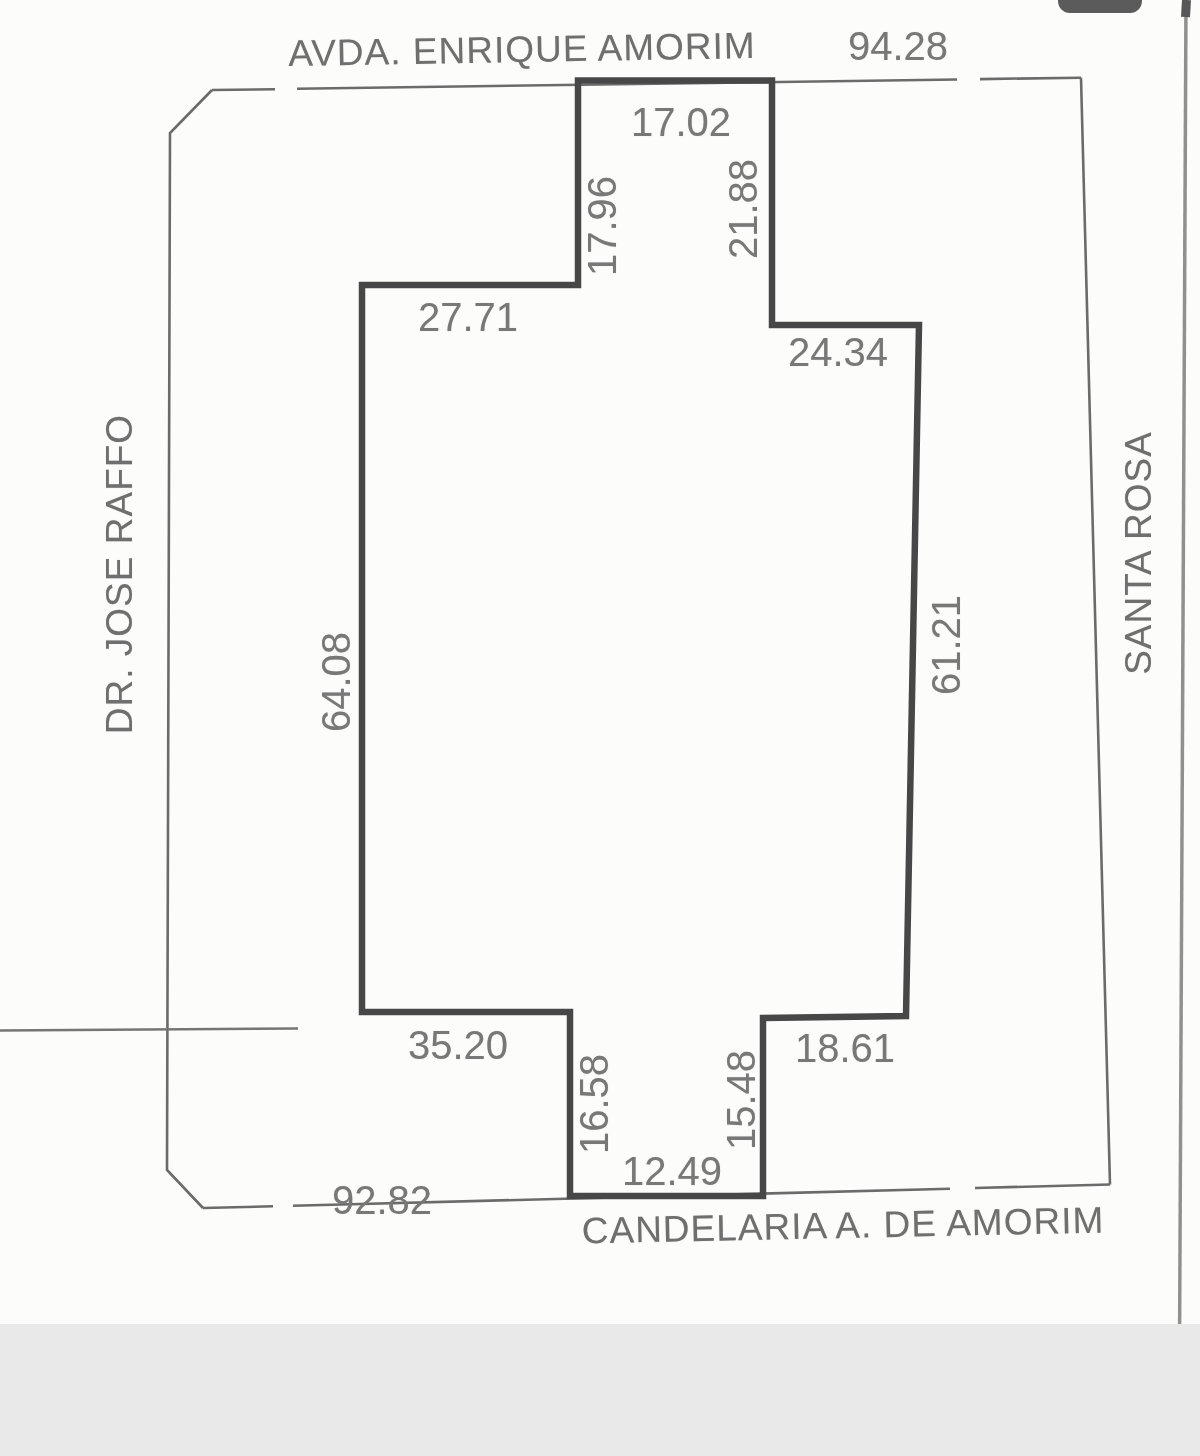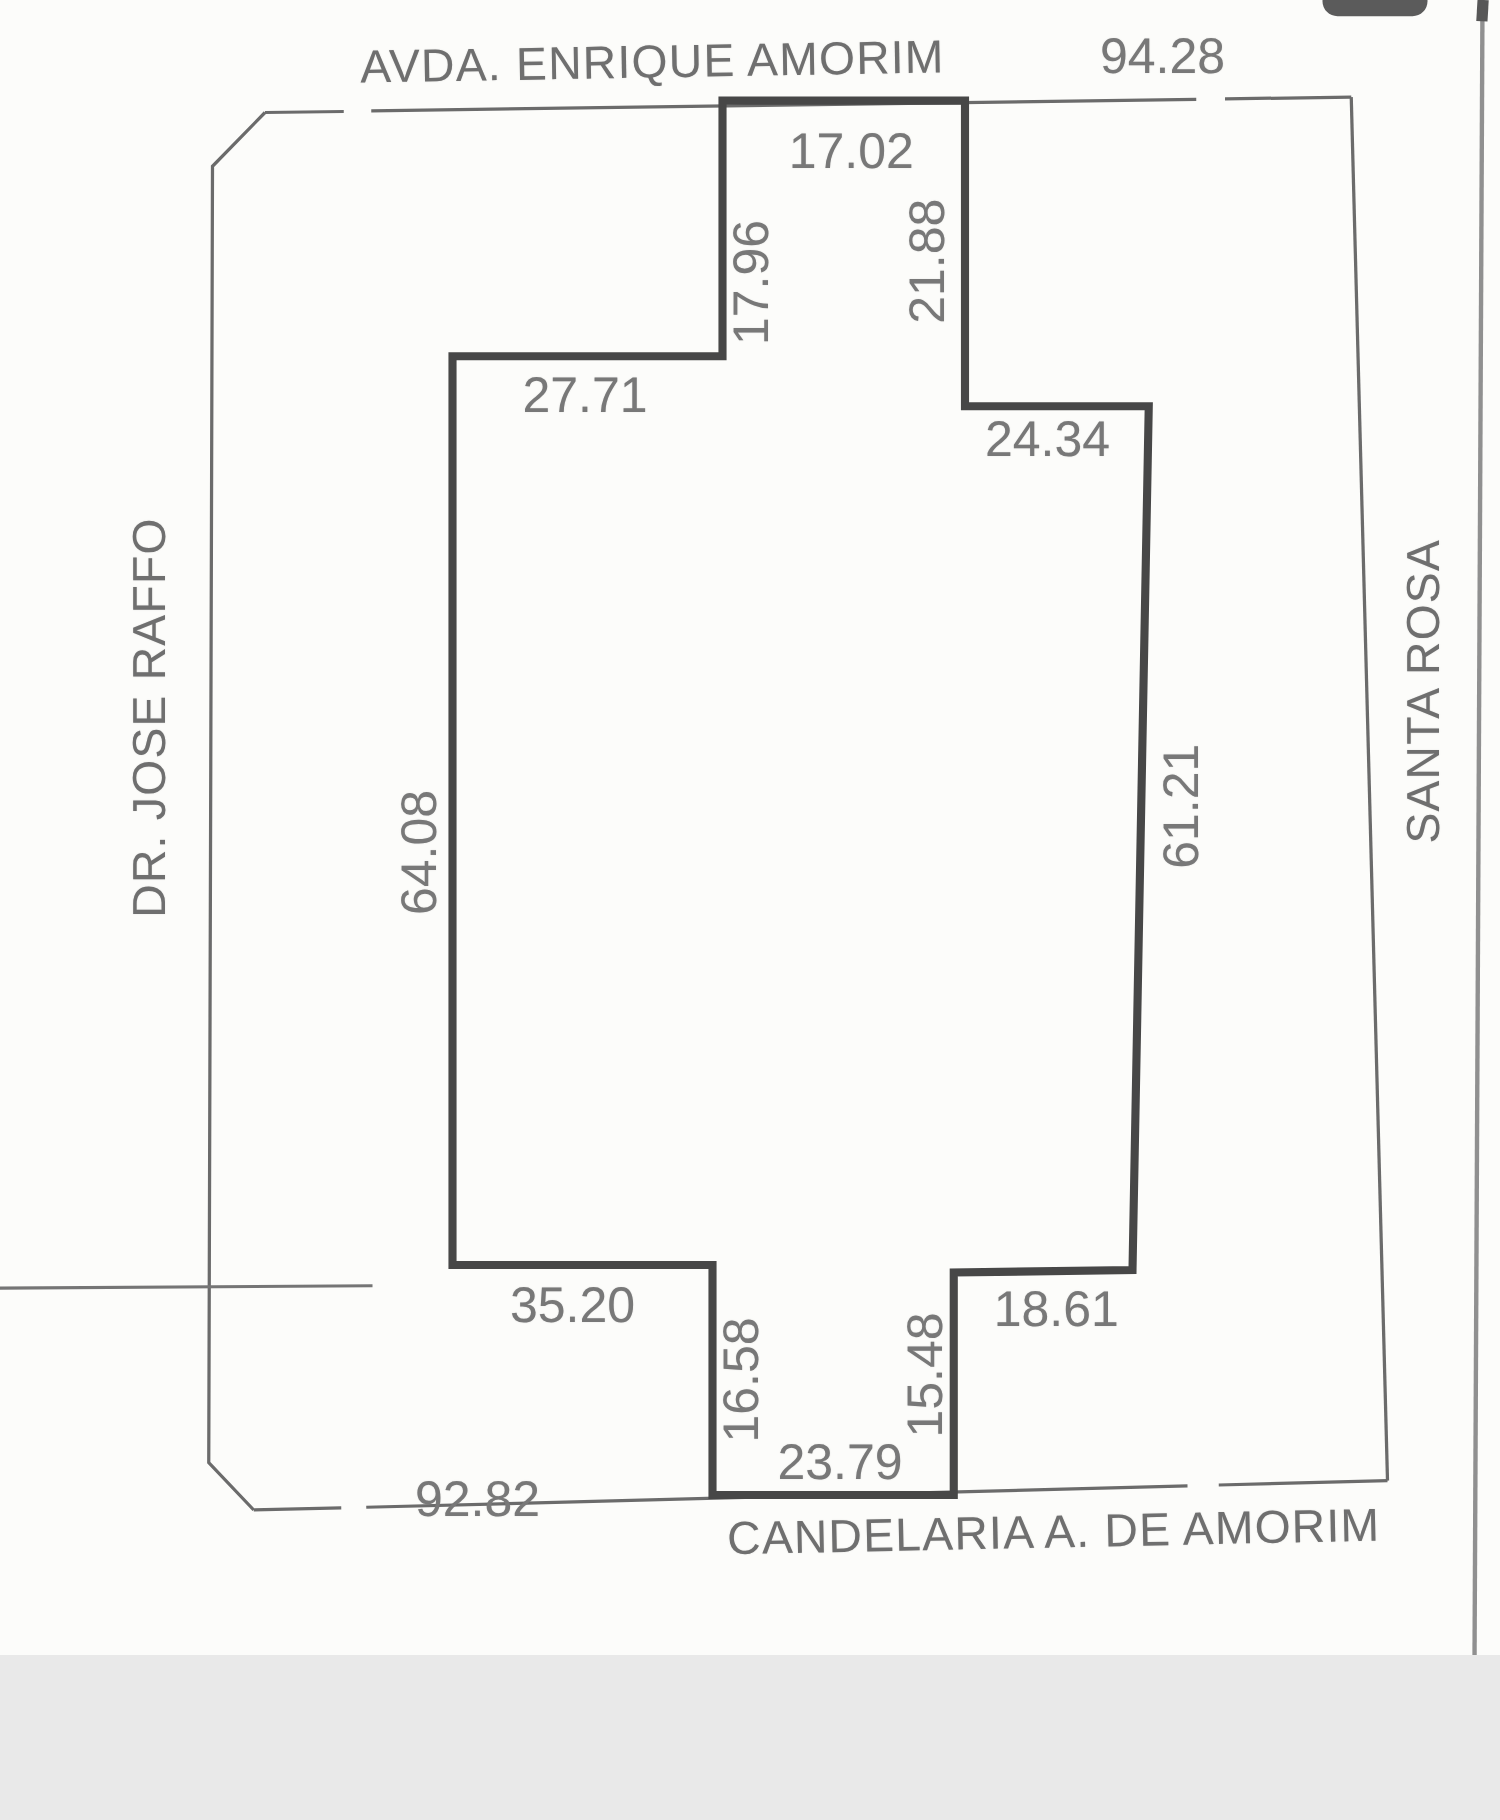--- a/index.html
+++ b/index.html
@@ -57,29 +57,29 @@
 
     <circle cx="473" cy="1636" r="212" stroke="#7d7d7d" stroke-width="3" fill="none"></circle>
     <rect x="466" y="1387" width="13" height="72" stroke="#6f6f6f" stroke-width="3" fill="#fdfdfc"></rect>
   </svg>
 
   <div class="lbl street tilt1" style="left:522px;top:50px;">AVDA. ENRIQUE AMORIM</div>
   <div class="lbl street rot" style="left:120px;top:574px;">DR. JOSE RAFFO</div>
   <div class="lbl street rot" style="left:1139px;top:553px;">SANTA ROSA</div>
   <div class="lbl street tilt12" style="left:843px;top:1226px;">CANDELARIA A. DE AMORIM</div>
 
-  <div class="lbl" style="left:898px;top:46px;margin-left:32px;">94.28</div>
+  <div class="lbl" style="left:898px;top:46px;">94.28</div>
   <div class="lbl" style="left:382px;top:1200px;">92.82</div>
 
   <div class="lbl" style="left:650px;top:122px;margin-left:31px;">17.02</div>
   <div class="lbl" style="left:468px;top:317px;">27.71</div>
   <div class="lbl" style="left:838px;top:352px;">24.34</div>
   <div class="lbl" style="left:458px;top:1045px;">35.20</div>
   <div class="lbl" style="left:845px;top:1048px;">18.61</div>
-  <div class="lbl" style="left:672px;top:1171px;">23.79</div>
+  <div class="lbl" style="left:672px;top:1171px;">12.49</div>
 
   <div class="lbl rot" style="left:602px;top:226px;">17.96</div>
   <div class="lbl rot" style="left:743px;top:209px;">21.88</div>
   <div class="lbl rot" style="left:336px;top:682px;">64.08</div>
   <div class="lbl rot" style="left:946px;top:645px;">61.21</div>
   <div class="lbl rot" style="left:594px;top:1104px;">16.58</div>
   <div class="lbl rot" style="left:741px;top:1100px;">15.48</div>
 
   <div class="lbl north" style="left:524px;top:1360px;">N</div>
 

